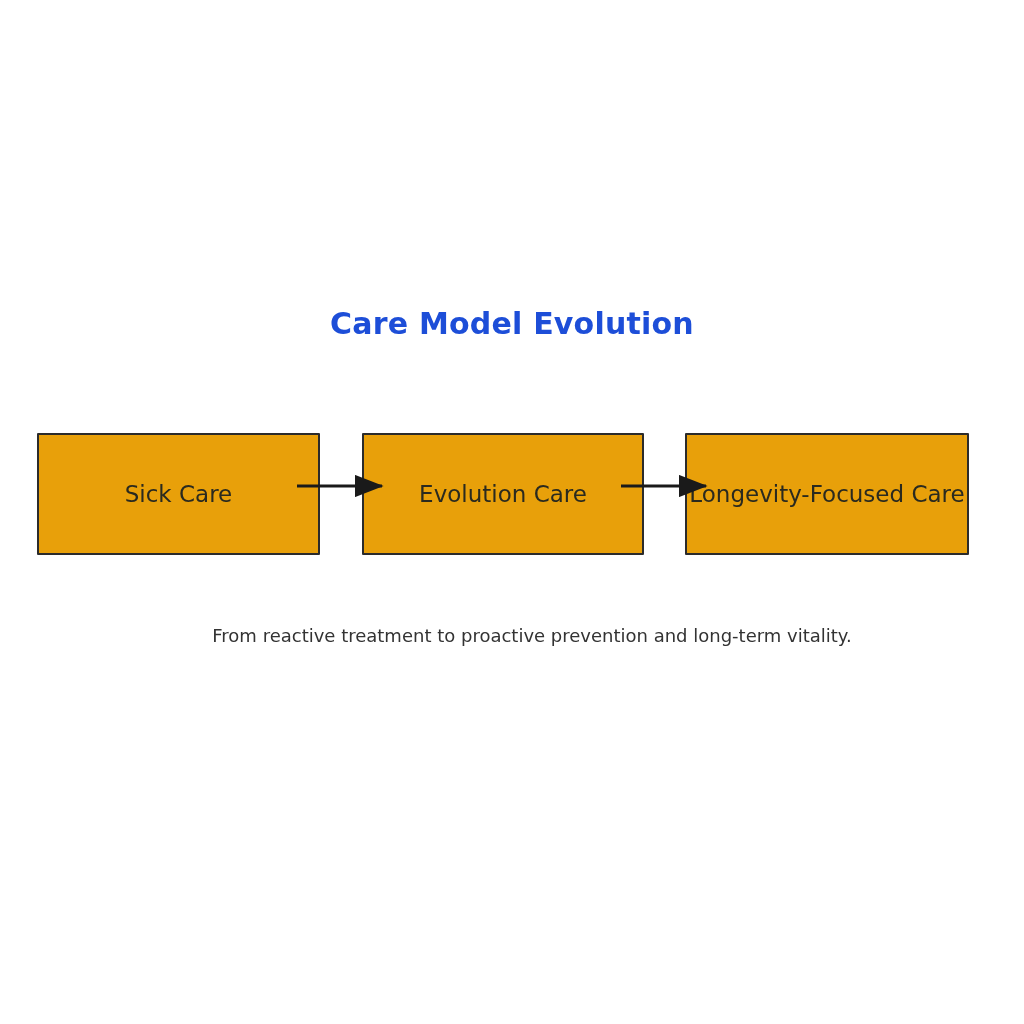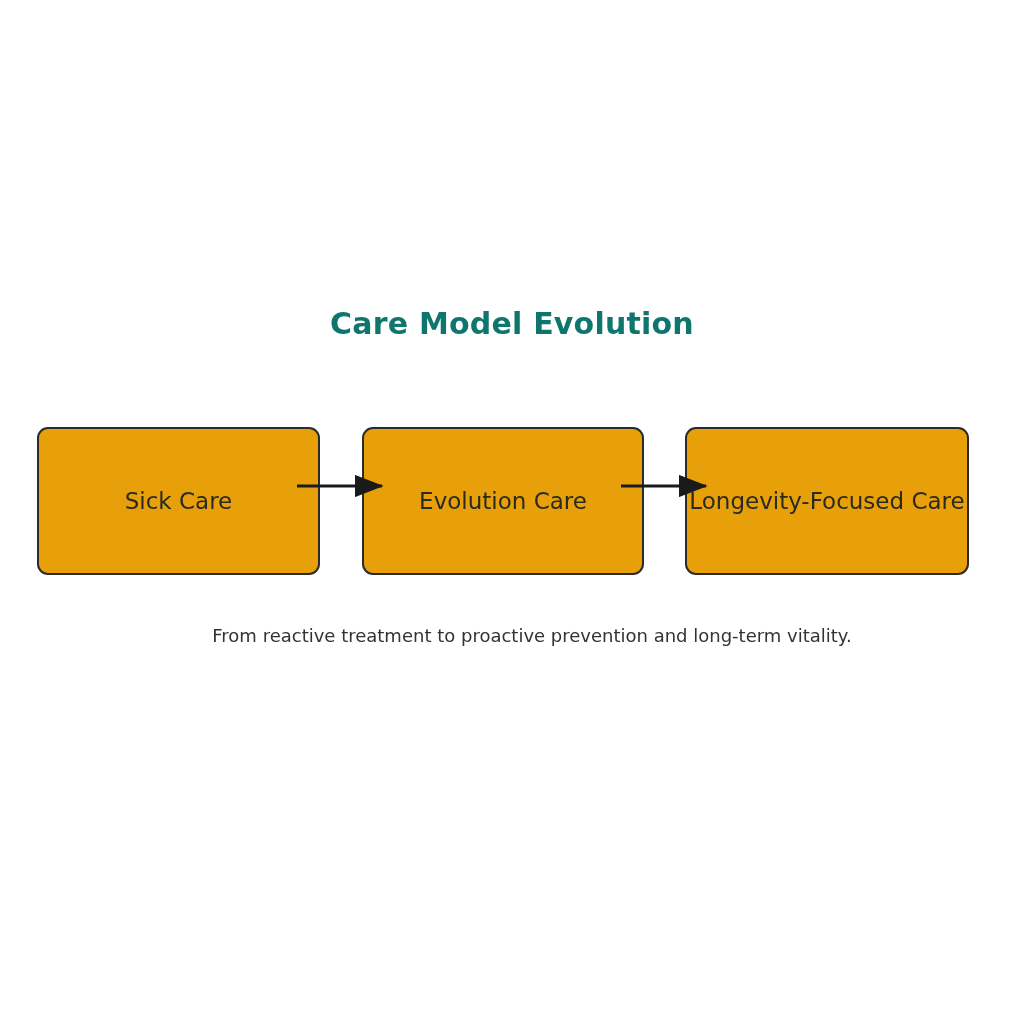--- a/index.html
+++ b/index.html
@@ -25,42 +25,42 @@
 
   
   .diagram-title {
     position: absolute;
     left: 0;
     top: 306px;
     width: 1024px;
     text-align: center;
     font-size: 30px;
     font-weight: bold;
-    color: #0f766e;
+    color: #1d4ed8;
     letter-spacing: 0.2px;
     white-space: nowrap;
   }
 
   
   .flow-row {
     position: absolute;
     left: 0;
     top: 424px;
     width: 1024px;
     height: 124px;
   }
 
   .node {
     position: absolute;
-    top: 3px;
-    height: 148px;
+    top: 9px;
+    height: 122px;
     box-sizing: border-box;
     background: #e8a00a;
     border: 2px solid #2b2b2b;
-    border-radius: 11px;
+    border-radius: 1px;
   }
 
   .node-label {
     position: absolute;
     top: 50%;
     left: 50%;
     transform: translate(-50%, -50%);
     font-size: 23px;
     color: #2a2a1f;
     white-space: nowrap;

